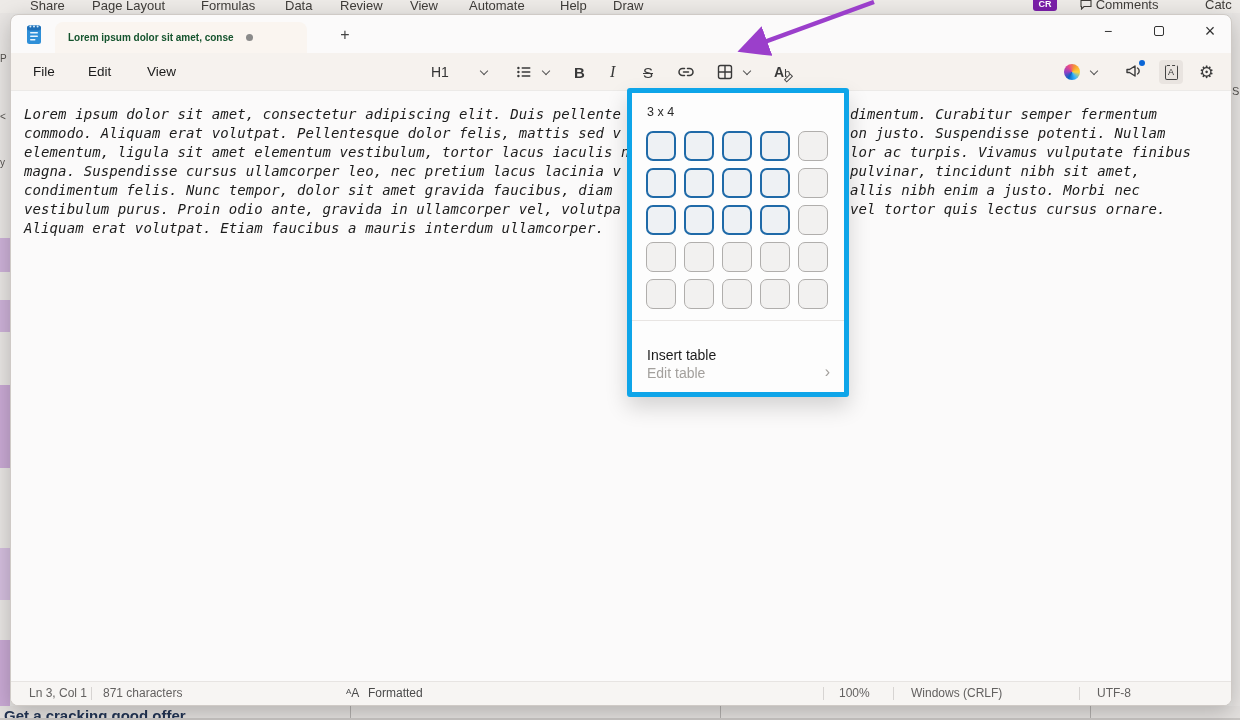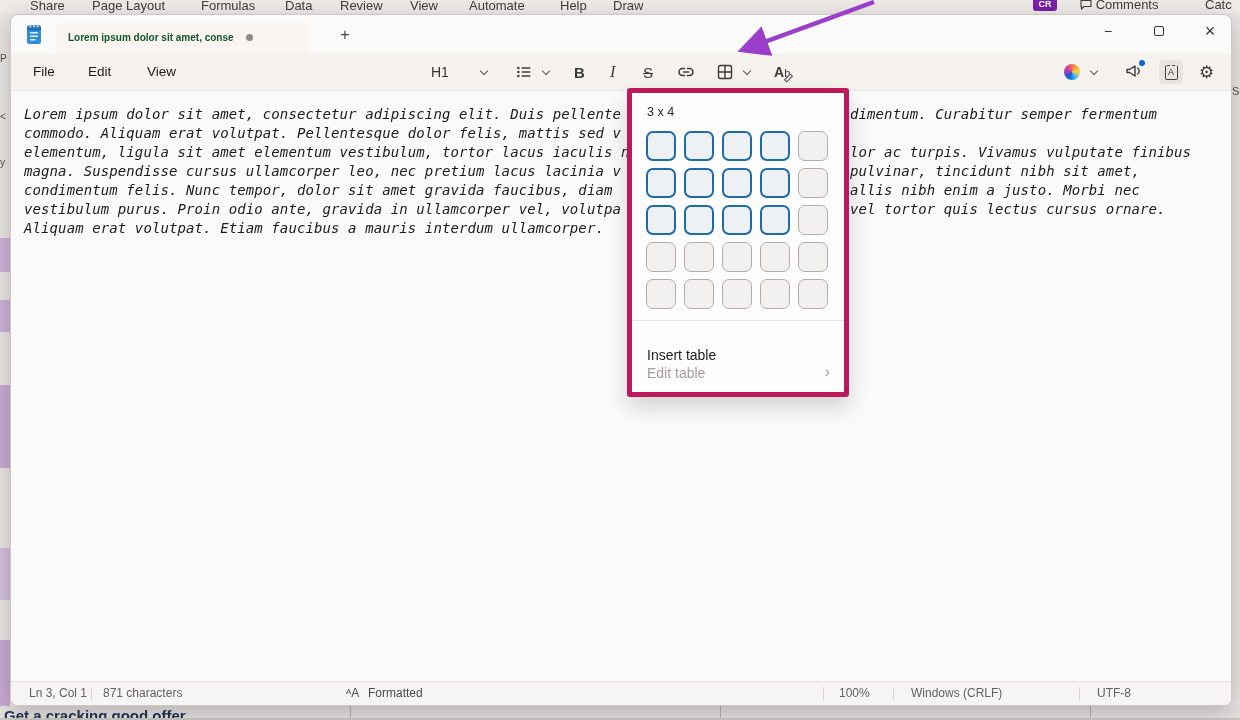--- a/index.html
+++ b/index.html
@@ -112,21 +112,21 @@
     position:absolute; left:0; bottom:0; width:1222px; height:24px;
     background:#f7f5f3; border-top:1px solid #e7e4e2; font-size:12px; color:#636160;
   }
   .sb-item { position:absolute; top:4px; white-space:nowrap; }
   .sb-div { position:absolute; top:5px; width:1px; height:13px; background:#d7d4d2; }
   .fa1 { font-size:8px; vertical-align:3px; color:#4a4a4a; }
   .fa2 { font-size:12px; color:#4a4a4a; }
   
   .picker-frame {
     position:absolute; left:627px; top:88px; width:222px; height:309px;
-    border:5px solid #be185d; border-radius:3px; z-index:5; background:#fdfdfd;
+    border:5px solid #0ea5e9; border-radius:3px; z-index:5; background:#fdfdfd;
     box-shadow:0 10px 22px rgba(0,0,0,.16);
   }
   .picker-panel { position:relative; width:100%; height:100%; background:#fdfdfd; }
   .dim-label { position:absolute; left:15px; top:12px; font-size:12.5px; color:#2a2a2a; }
   .size-grid {
     position:absolute; left:14px; top:38px;
     display:grid; grid-template-columns:repeat(5,30px); grid-auto-rows:30px; gap:7px 8px;
   }
   .cell { border:1.6px solid #b0aeac; border-radius:7px; background:#f2f1f0; }
   .cell.sel { border:2px solid #1f6aa8; background:#eef1f4; }
@@ -295,21 +295,21 @@
           <span>A</span>
         </span>
     </span>
     <span class="tool" style="left:1188px">
         <span class="gear-glyph">⚙</span>
       </span>
   </div>
 
   <div class="editor">
     <div class="ed-line"><span>Lorem ipsum dolor sit amet, consectetur adipiscing elit. Duis pellente</span><span class="ed-right">dimentum. Curabitur semper fermentum</span></div>
-    <div class="ed-line"><span>commodo. Aliquam erat volutpat. Pellentesque dolor felis, mattis sed v</span></div>
+    <div class="ed-line"><span>commodo. Aliquam erat volutpat. Pellentesque dolor felis, mattis sed v</span><span class="ed-right">on justo. Suspendisse potenti. Nullam</span></div>
     <div class="ed-line"><span>elementum, ligula sit amet elementum vestibulum, tortor lacus iaculis n</span><span class="ed-right">lor ac turpis. Vivamus vulputate finibus</span></div>
     <div class="ed-line"><span>magna. Suspendisse cursus ullamcorper leo, nec pretium lacus lacinia v</span><span class="ed-right">pulvinar, tincidunt nibh sit amet,</span></div>
     <div class="ed-line"><span>condimentum felis. Nunc tempor, dolor sit amet gravida faucibus, diam</span><span class="ed-right">allis nibh enim a justo. Morbi nec</span></div>
     <div class="ed-line"><span>vestibulum purus. Proin odio ante, gravida in ullamcorper vel, volutpa</span><span class="ed-right">vel tortor quis lectus cursus ornare.</span></div>
     <div class="ed-line"><span>Aliquam erat volutpat. Etiam faucibus a mauris interdum ullamcorper.</span><span class="ed-right"></span></div>
   </div>
 
   <div class="statusbar">
     <span class="sb-item" style="left:18px">Ln 3, Col 1</span>
     <span class="sb-div" style="left:80px"></span>

